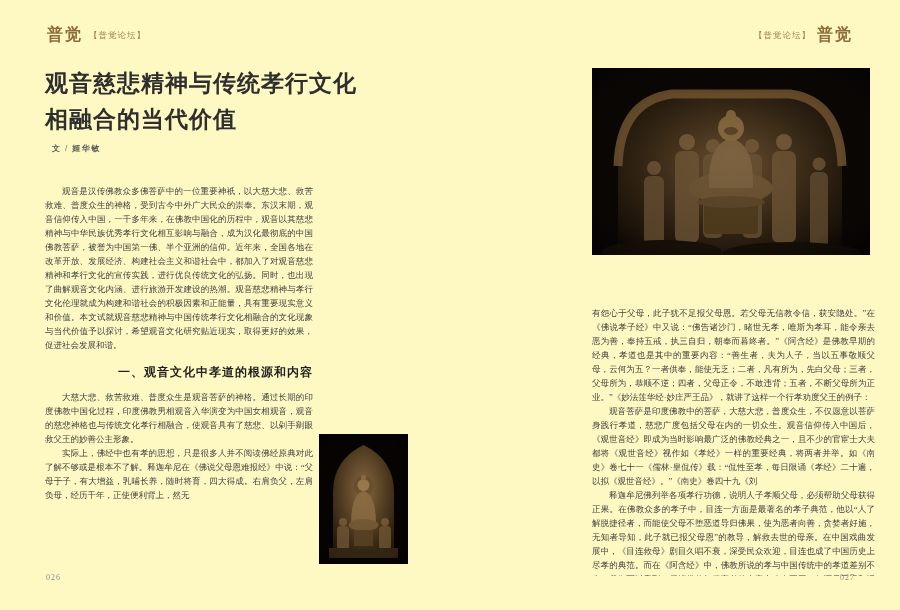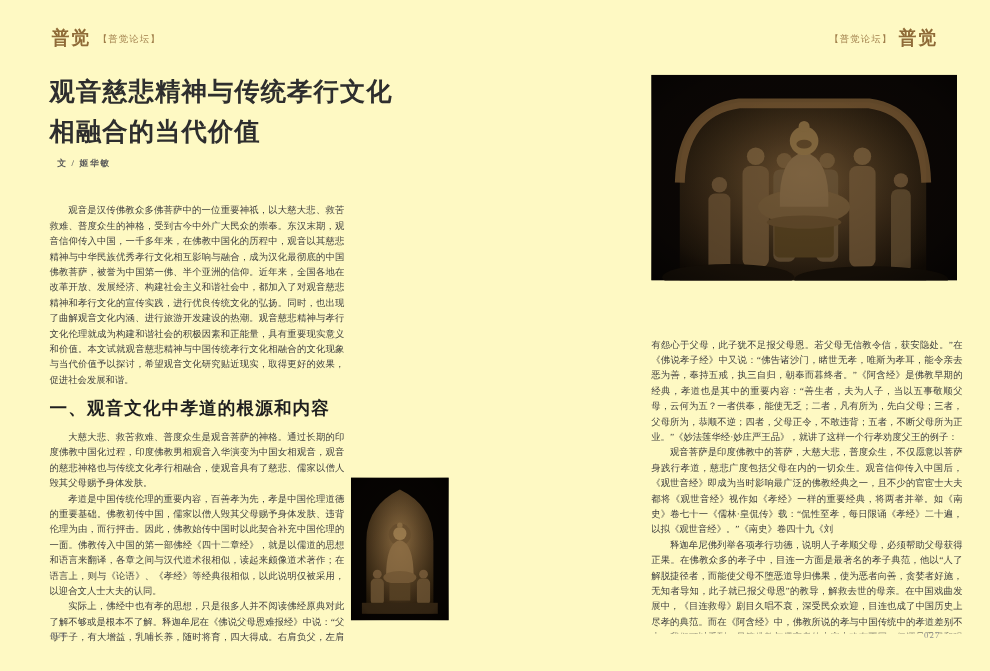--- a/index.html
+++ b/index.html
@@ -35,22 +35,22 @@
   .body-col{
     position:absolute;
     font-size:8.5px;line-height:14px;color:#3f3f3f;
     text-align:justify;overflow:hidden;
   }
   .left-col{left:45px;top:184px;width:268px;height:402px;}
   .right-col{left:592px;top:264px;width:283px;height:312px;}
   .body-col p{margin:0;text-indent:2em;}
   .body-col p.no-indent{text-indent:0;margin-top:42px;}
   .section-heading{
-    margin:13px 0 11px 0;text-align:left;
-    font-size:16px;font-weight:bold;color:#1f1f1f;letter-spacing:1px;
+    margin:13px 0 11px 0;text-align:right;
+    font-size:12px;font-weight:bold;color:#1f1f1f;letter-spacing:1px;
   }
   .pagenum{position:absolute;top:573px;font-size:8px;color:#8d8d8d;letter-spacing:1px;}
   .pagenum-left{left:46px;}
   .pagenum-right{left:840px;}
   
   .stele-photo{position:absolute;left:319px;top:434px;width:89px;height:130px;}
   .grotto-photo{position:absolute;left:592px;top:68px;width:278px;height:187px;}
   svg{display:block;}
 </style>
 </head>
@@ -71,22 +71,21 @@
   <div class="title">
     <div>观音慈悲精神与传统孝行文化</div>
     <div>相融合的当代价值</div>
   </div>
 
   <div class="byline">文 / 姬华敏</div>
 
   <div class="body-col left-col">
     <p>观音是汉传佛教众多佛菩萨中的一位重要神祇，以大慈大悲、救苦救难、普度众生的神格，受到古今中外广大民众的崇奉。东汉末期，观音信仰传入中国，一千多年来，在佛教中国化的历程中，观音以其慈悲精神与中华民族优秀孝行文化相互影响与融合，成为汉化最彻底的中国佛教菩萨，被誉为中国第一佛、半个亚洲的信仰。近年来，全国各地在改革开放、发展经济、构建社会主义和谐社会中，都加入了对观音慈悲精神和孝行文化的宣传实践，进行优良传统文化的弘扬。同时，也出现了曲解观音文化内涵、进行旅游开发建设的热潮。观音慈悲精神与孝行文化伦理就成为构建和谐社会的积极因素和正能量，具有重要现实意义和价值。本文试就观音慈悲精神与中国传统孝行文化相融合的文化现象与当代价值予以探讨，希望观音文化研究贴近现实，取得更好的效果，促进社会发展和谐。</p>
     <div class="section-heading">一、观音文化中孝道的根源和内容</div>
-    <p>大慈大悲、救苦救难、普度众生是观音菩萨的神格。通过长期的印度佛教中国化过程，印度佛教男相观音入华演变为中国女相观音，观音的慈悲神格也与传统文化孝行相融合，使观音具有了慈悲、儒家以僧人毁其父母赐予身体发肤。</p>
-    <p>孝道是中国传统伦理的重要内容，百善孝为先，孝是中国伦理道德的重要基础。佛教初传中国，儒家以僧人毁其父母赐予身体发肤、违背伦理为由，而行抨击。因此，佛教始传中国时以此契合补充中国伦理的一面。佛教传入中国的第一部佛经《四十二章经》，就是以儒道的思想和语言来翻译，各章之间与汉代道术很相似，读起来颇像道术著作；在语言上，则与《论语》、《孝经》等经典很相似，以此说明仅被采用，以迎合文人士大夫的认同。</p>
+    <p>大慈大悲、救苦救难、普度众生是观音菩萨的神格。通过长期的印度佛教中国化过程，印度佛教男相观音入华演变为中国女相观音，观音的慈悲神格也与传统文化孝行相融合，使观音具有了慈悲、以剁手剜眼救父王的妙善公主形象。</p>
     <p>实际上，佛经中也有孝的思想，只是很多人并不阅读佛经原典对此了解不够或是根本不了解。释迦牟尼在《佛说父母恩难报经》中说：“父母于子，有大增益，乳哺长养，随时将育，四大得成。右肩负父，左肩负母，经历千年，正使便利背上，然无</p>
   </div>
 
   <div class="stele-photo">
     <svg viewBox="0 0 89 130" width="89" height="130" aria-hidden="true">
       <defs>
         <radialGradient id="sg" cx="50%" cy="38%" r="72%">
           <stop offset="0%" stop-color="#8a6a40"></stop>
           <stop offset="55%" stop-color="#543e22"></stop>
           <stop offset="100%" stop-color="#241808"></stop>

